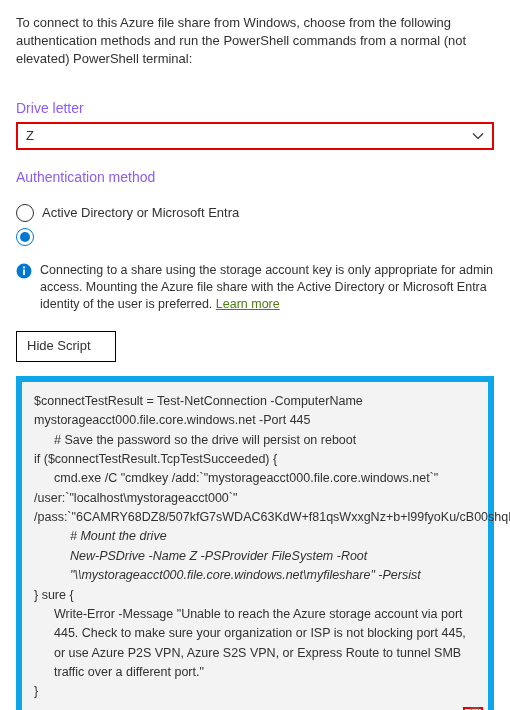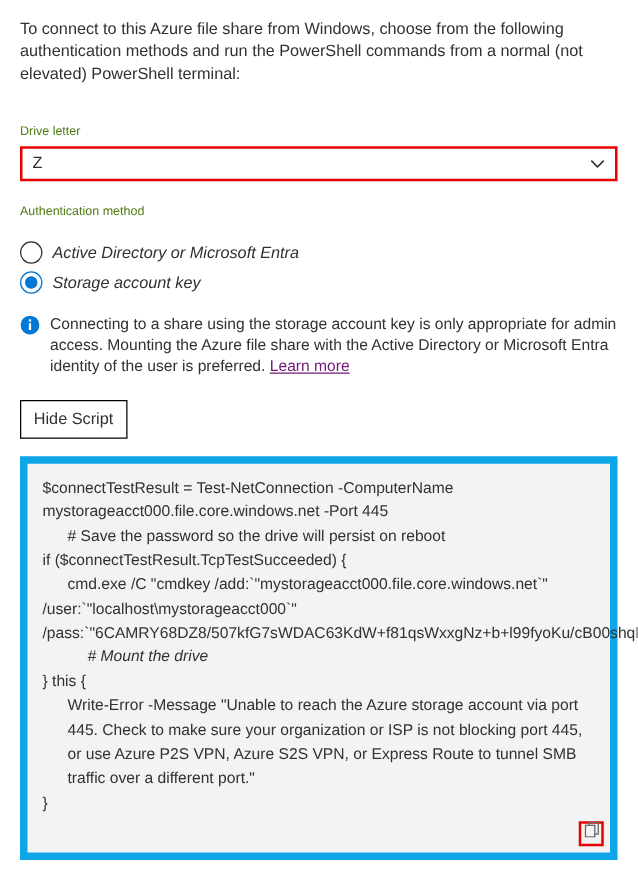--- a/index.html
+++ b/index.html
@@ -6,40 +6,39 @@
     body {
       font-family: "Segoe UI", -apple-system, sans-serif;
       font-size: 13px;
       color: #323130;
       width: 510px;
       padding: 14px 16px;
       background: #fff;
       line-height: 1.4;
     }
     .intro { margin-bottom: 30px; }
-    .field-label { font-size: 10px; margin-bottom: 4px; color:#4d7c0f; }
+    .field-label { font-size: 14px; margin-bottom: 4px; color:#8b5cf6; }
     .select-wrap {
       border: 2px solid #e60000;
       display: flex;
       align-items: center;
       height: 28px;
       padding: 0 8px;
       margin-bottom: 18px;
       background: #fff;
     }
     .select-value { flex: 1; font-size: 13px; color: #323130; }
     .chevron { width: 12px; height: 12px; display:flex; align-items:center; justify-content:center; }
     .chevron svg { width: 12px; height: 12px; }
     .radio-row {
       display: flex;
       align-items: center;
       gap: 8px;
       margin: 4px 0 6px 0;
       cursor: pointer;
-      font-style: italic;
     }
     .radio {
       width: 18px; height: 18px; border-radius: 50%;
       border: 1px solid #323130;
       display: inline-flex; align-items: center; justify-content: center;
       flex-shrink: 0;
     }
     .radio.selected { border-color: #0078d4; }
     .radio .dot {
       width: 10px; height: 10px; border-radius: 50%;
@@ -49,25 +48,25 @@
       display: flex;
       gap: 8px;
       margin-top: 16px;
       margin-bottom: 18px;
     }
     .info-icon {
       width: 16px; height: 16px; flex-shrink: 0; margin-top: 1px;
     }
     .info-icon svg { width: 16px; height: 16px; }
     .info-text { font-size: 12.5px; line-height: 1.35; }
-    .link { color: #701a75; text-decoration: underline; cursor: pointer; }
+    .link { color: #4d7c0f; text-decoration: underline; cursor: pointer; }
     .btn {
       display: inline-block;
       border: 1.5px solid #000;
-      padding: 5px 10px 6px 10px;
+      padding: 5px 24px 6px 10px;
       font-size: 13px;
       background: #fff;
       cursor: pointer;
       margin-bottom: 14px;
     }
     .code-block {
       position: relative;
       border: 6px solid #0ea5e9;
       background: #f3f3f3;
       padding: 10px 12px 30px 12px;
@@ -113,21 +112,20 @@
 
 <div class="radio-row">
   <span class="radio"></span>
   <span>Active Directory or Microsoft Entra</span>
 </div>
 
 <div class="radio-row">
   <span class="radio selected">
       <span class="dot"></span>
     </span>
-  <span>Storage account key</span>
 </div>
 
 <div class="info-row">
   <span class="info-icon">
     <svg viewBox="0 0 16 16">
         <circle cx="8" cy="8" r="7.5" fill="#0078d4"></circle>
         <rect x="7.1" y="6.5" width="1.8" height="5.5" fill="#fff"></rect>
         <rect x="7.1" y="3.5" width="1.8" height="1.8" fill="#fff"></rect>
       </svg>
   </span>
@@ -140,21 +138,22 @@
 <div class="btn">Hide Script</div>
 
 <div class="code-block">
   <span class="line">$connectTestResult = Test-NetConnection -ComputerName mystorageacct000.file.core.windows.net -Port 445</span>
   <span class="line indent1"># Save the password so the drive will persist on reboot</span>
   <span class="line">if ($connectTestResult.TcpTestSucceeded) {</span>
   <span class="line indent1">cmd.exe /C "cmdkey /add:`"mystorageacct000.file.core.windows.net`"</span>
   <span class="line">/user:`"localhost\mystorageacct000`"</span>
   <span class="line">/pass:`"6CAMRY68DZ8/507kfG7sWDAC63KdW+f81qsWxxgNz+b+l99fyoKu/cB00shqPF0VydKald9LA5a4+ASt6tuBtw==`""</span>
   <span class="line indent2"># Mount the drive</span>
-  <span class="line">} this {</span>
+  <span class="line indent2">New-PSDrive -Name Z -PSProvider FileSystem -Root "\\mystorageacct000.file.core.windows.net\myfileshare" -Persist</span>
+  <span class="line">} sure {</span>
   <span class="line indent1">Write-Error -Message "Unable to reach the Azure storage account via port 445. Check to make sure your organization or ISP is not blocking port 445, or use Azure P2S VPN, Azure S2S VPN, or Express Route to tunnel SMB traffic over a different port."</span>
   <span class="line">}</span>
 
   <div class="copy-wrap">
     <span>
       <svg viewBox="0 0 14 14">
         <rect x="4.5" y="1" width="8" height="10" fill="none" stroke="#666" stroke-width="1.1"></rect>
         <rect x="1.5" y="3.5" width="8" height="10" fill="#f3f3f3" stroke="#666" stroke-width="1.1"></rect>
       </svg>
     </span>

